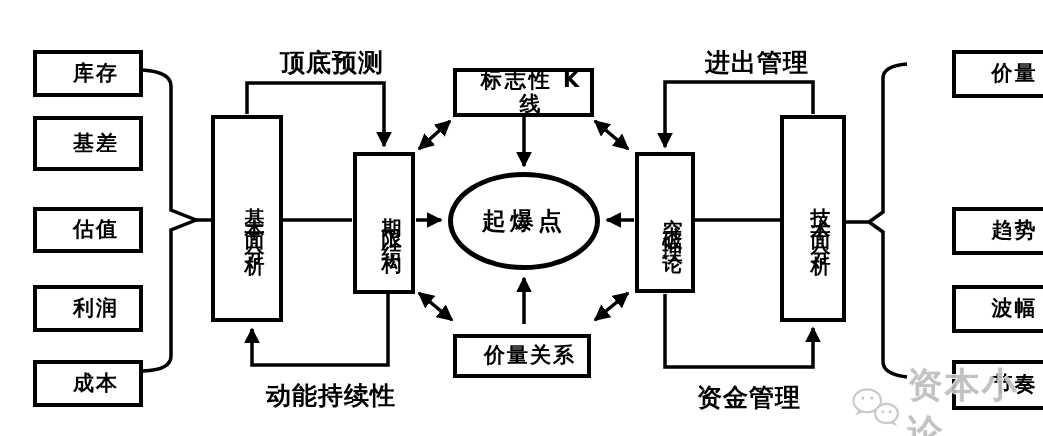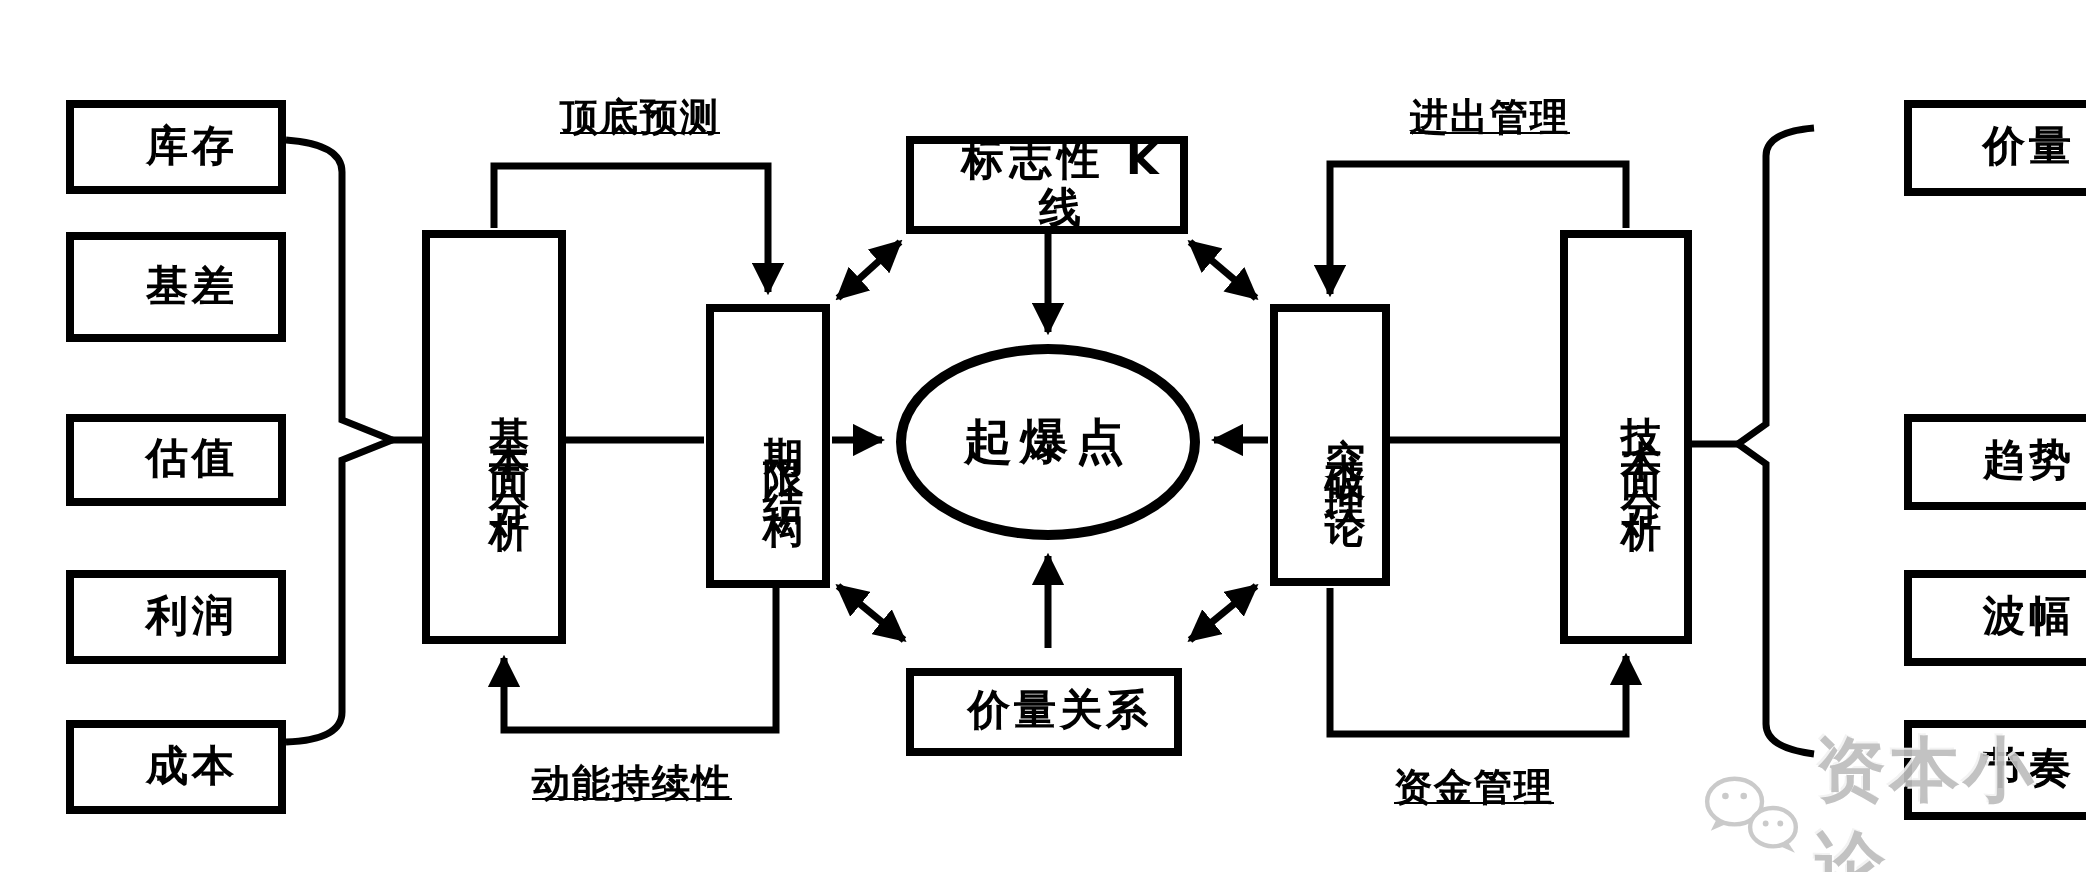--- a/index.html
+++ b/index.html
@@ -41,23 +41,22 @@
     box-sizing:border-box;
     left:448px;top:172px;width:152px;height:98px;
     border:5px solid #000;border-radius:50%;
     background:#fff;
     display:flex;align-items:center;justify-content:center;
     z-index:2;
     font-size:24px;letter-spacing:4px;
   }
   .flabel{
     position:absolute;z-index:3;
-    font-size:19px;letter-spacing:1px;
+    font-size:25px;letter-spacing:1px;
     white-space:nowrap;
-    text-decoration:underline;
   }
   #watermark{
     position:absolute;z-index:6;
     left:849px;top:362px;
     display:flex;align-items:center;
     color:#bdbdbd;
     text-shadow:1px 1px 0 #ffffff,-1px -1px 0 #f2f2f2;
     font-size:35px;letter-spacing:2px;
     opacity:.92;
     pointer-events:none;

